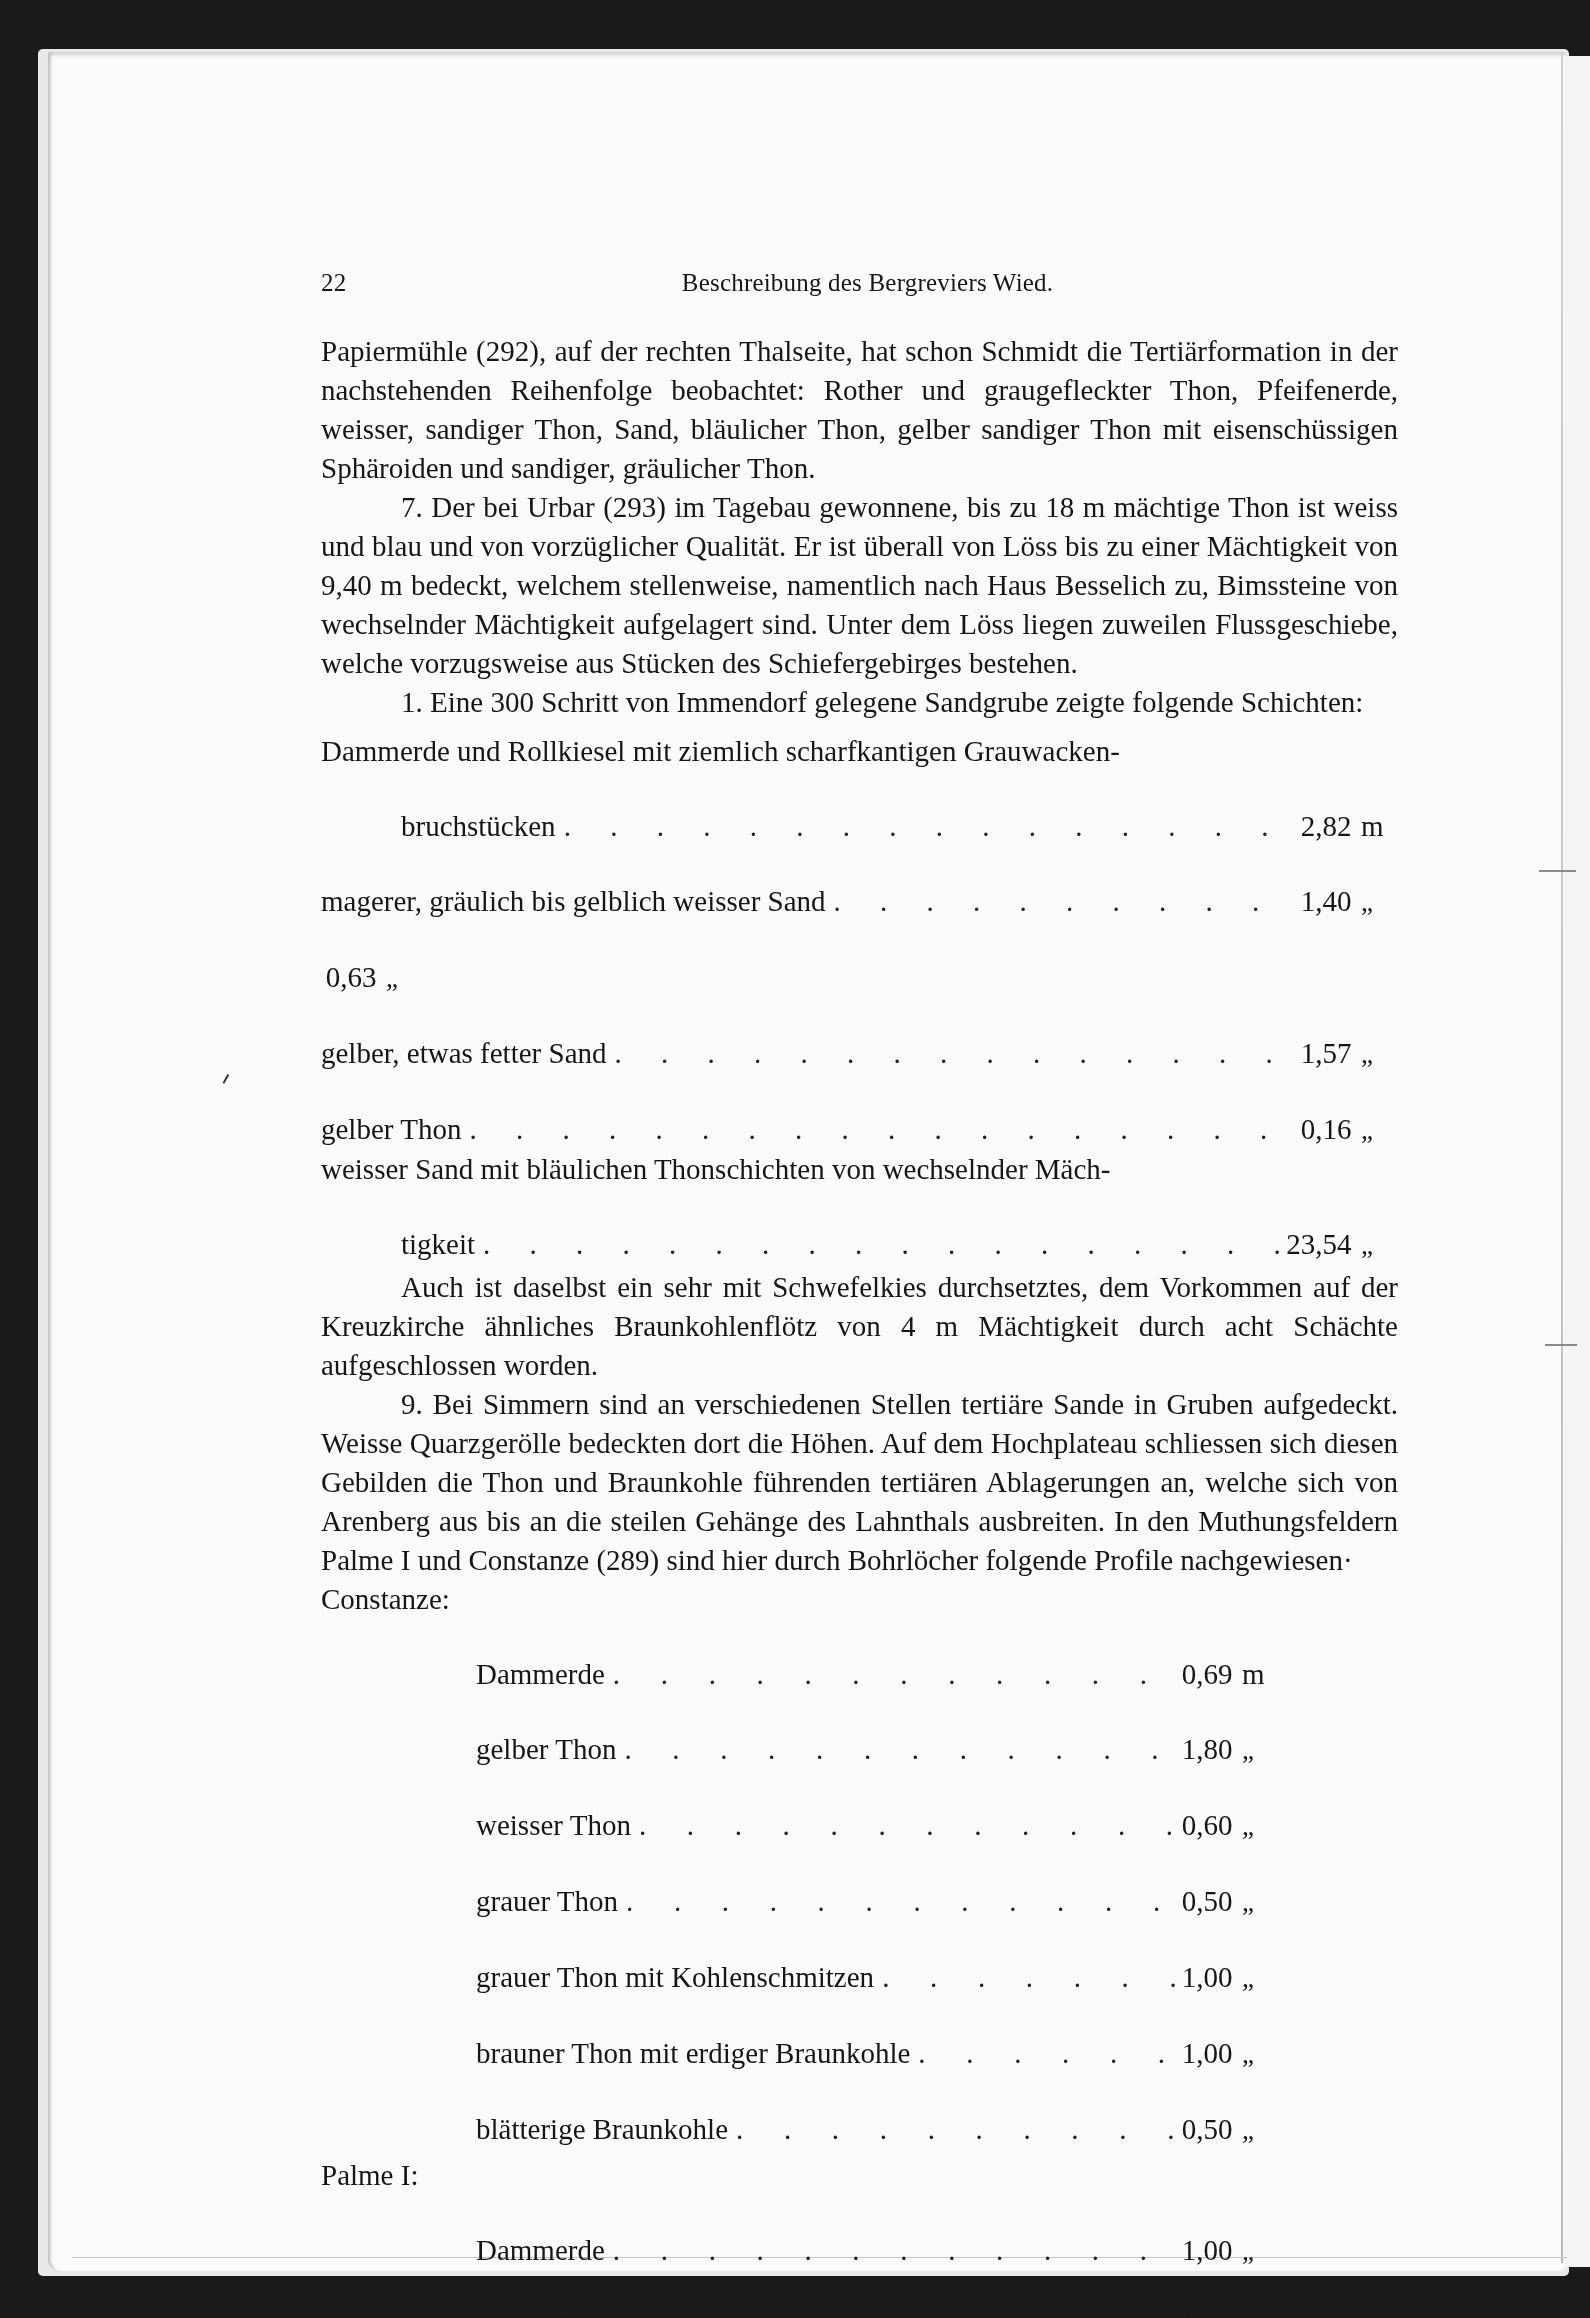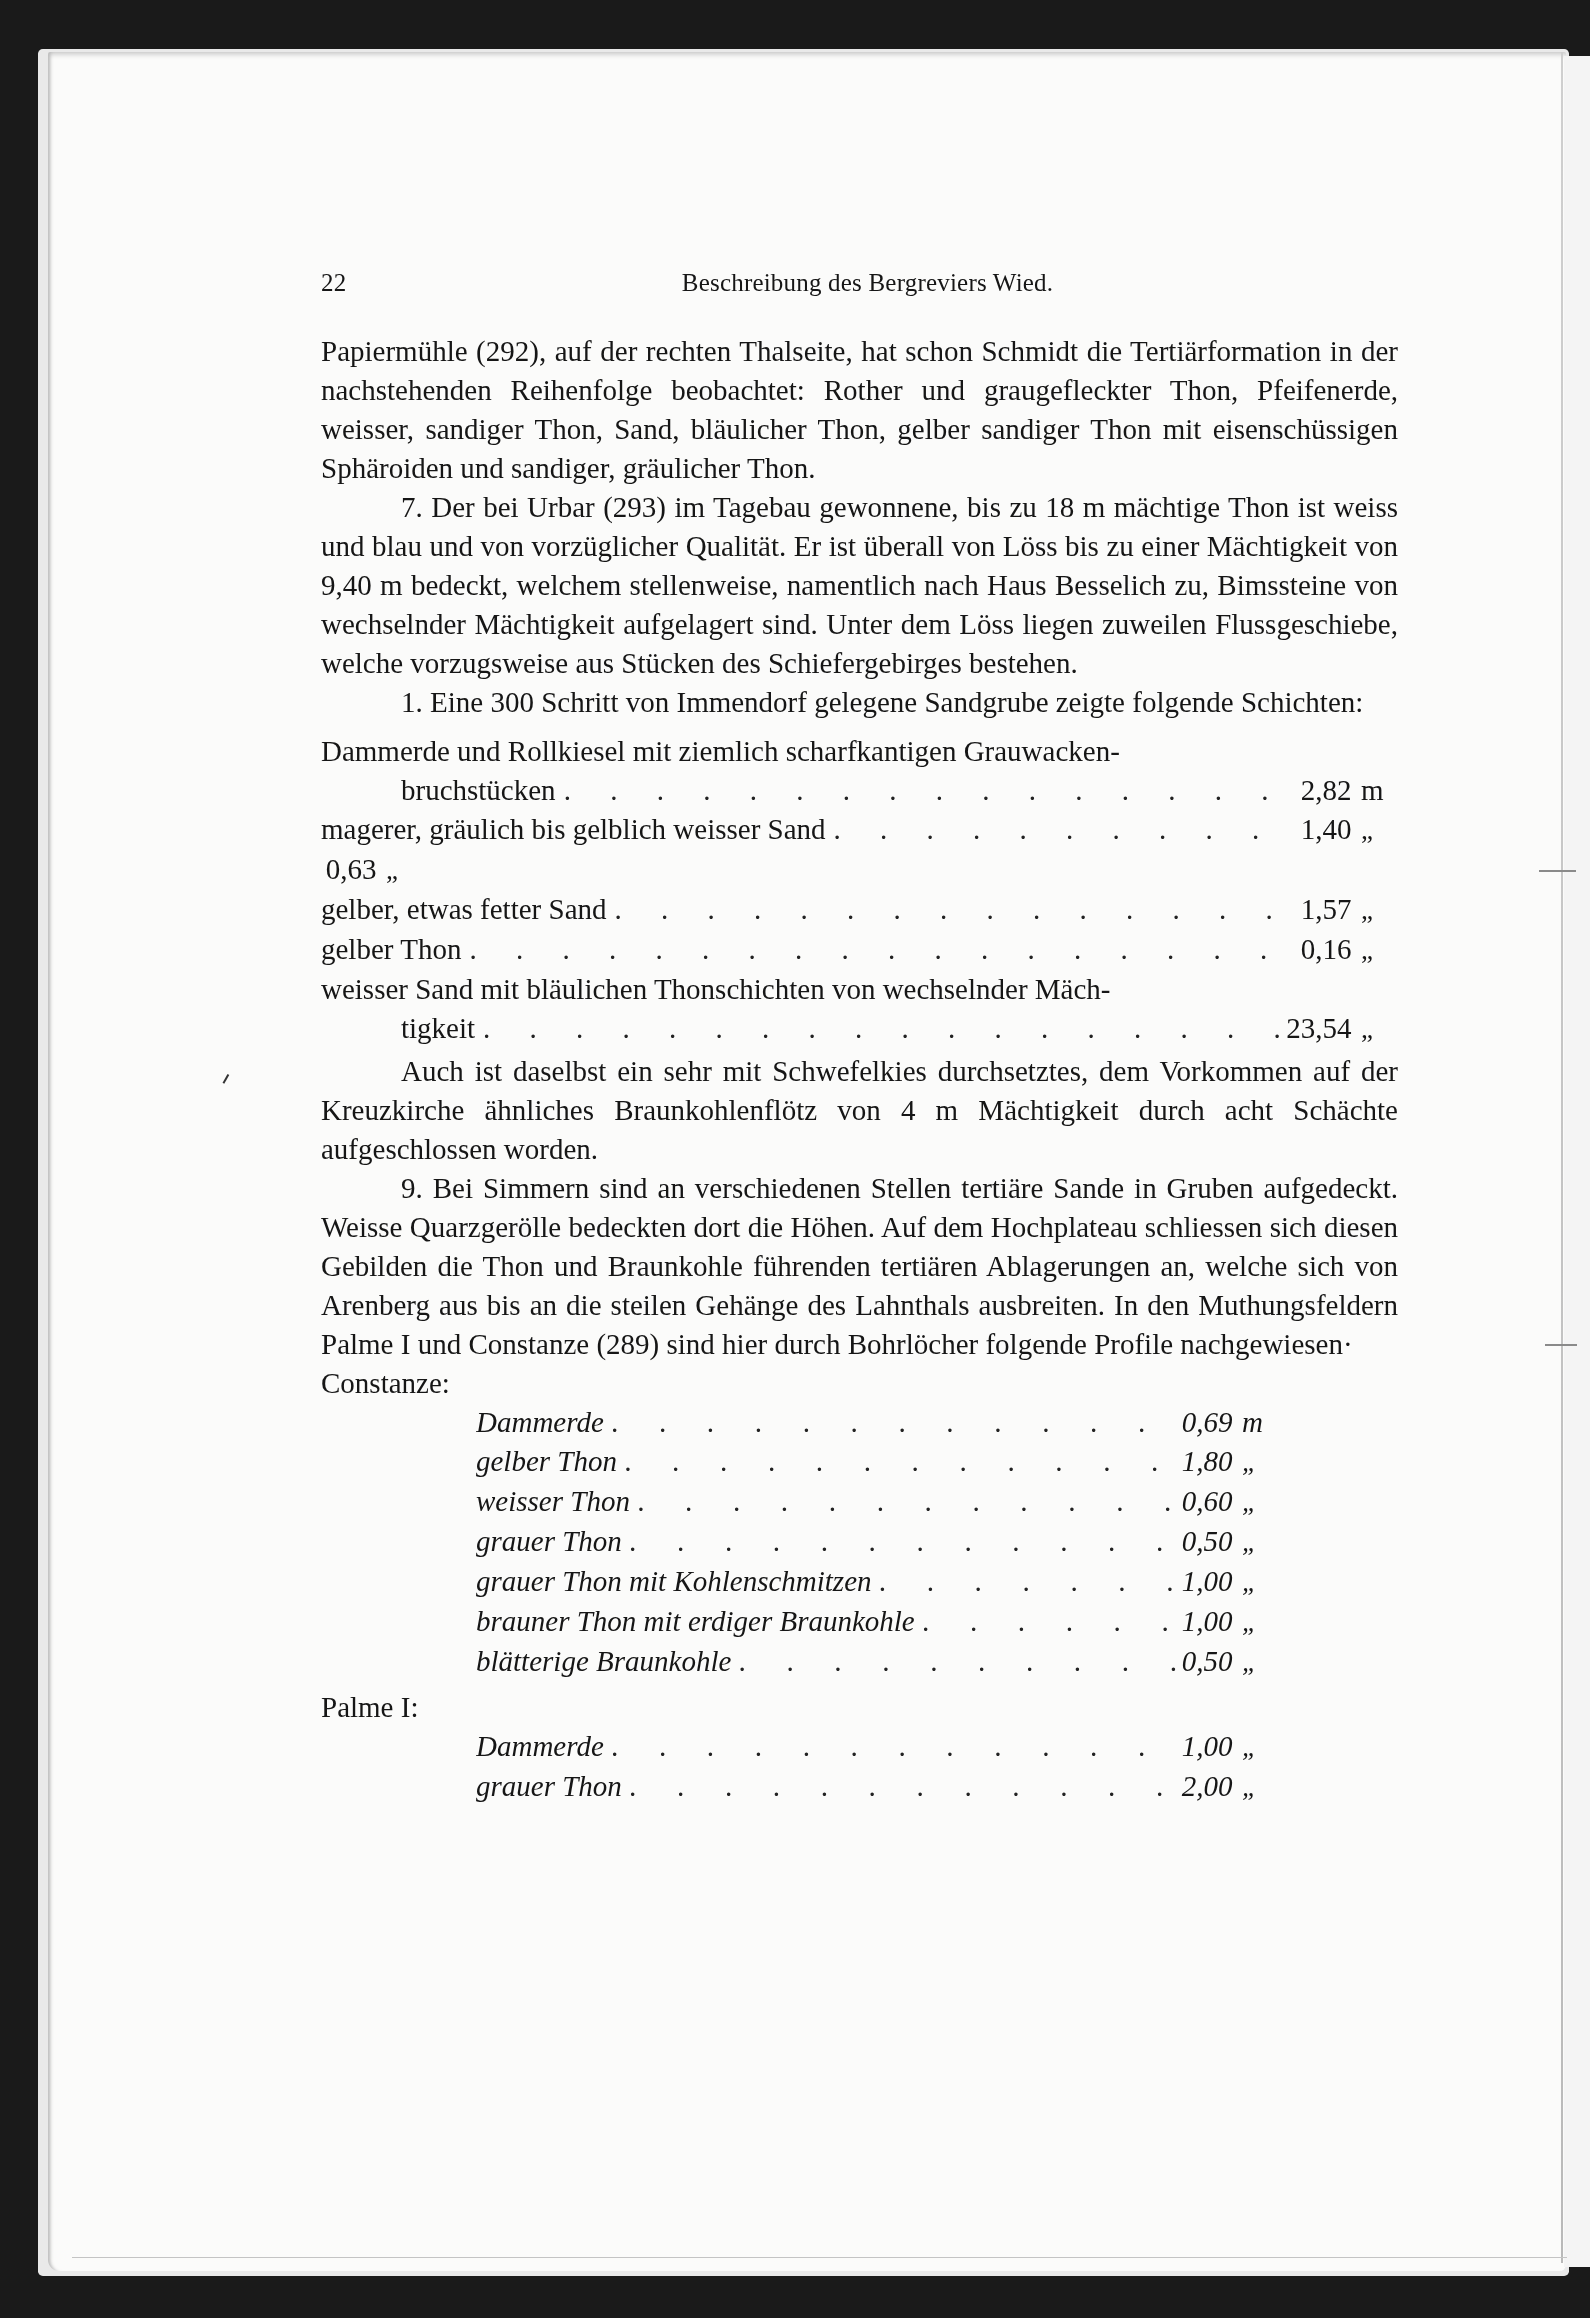--- a/index.html
+++ b/index.html
@@ -118,40 +118,40 @@
       padding-left: 8px;
       color: #222;
     }
     .profile-row .dots::before {
       content: ". . . . . . . . . . . . . . . . . . . . . . . . . . . . . . . . . . . . . . . . . . . . . . . . . . . . . . . . . . .";
     }
     .profile-row .val {
       flex: 0 0 auto;
       text-align: right;
       padding-left: 4.8px;
+      margin-top: 36px;
     }
     .profile-row .unit {
       flex: 0 0 37px;
       text-align: left;
       padding-left: 9.5px;
     }
     .profile-row.continued .lbl { padding-left: 80px; }
     .profile-row.head-only .lbl { white-space: nowrap; }
 
     .section-caption {
       text-align: left;
       margin: 0;
       padding-right: 56px;
     }
     .subprofile {
       margin: 0;
       padding: 0 0 0 155px;
       width: 803px;
       list-style: none;
-      font-style: italic;
     }
     .subprofile .profile-row .dots { letter-spacing: 16.7px; }
     .ditto { font-size: 27px; }
   </style>
 </head>
 <body>
 
 <div class="scan-bg"></div>
 <div class="page-under"></div>
 <div class="page"></div>

